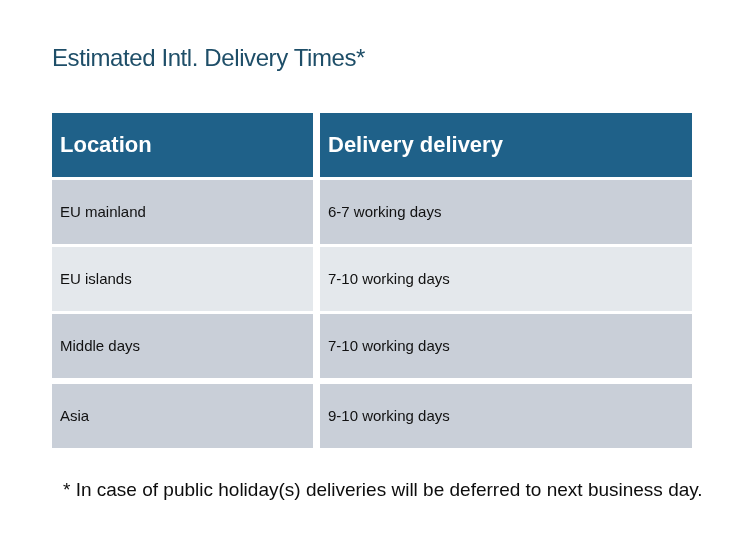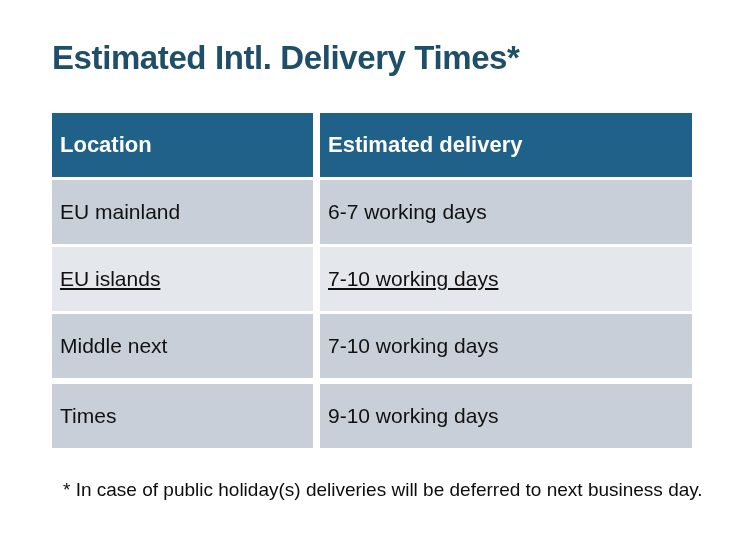--- a/index.html
+++ b/index.html
@@ -20,22 +20,22 @@
     width: 745px;
     height: 536px;
     background: #ffffff;
     box-sizing: border-box;
   }
 
   .page-title {
     position: absolute;
     left: 52px;
     top: 36px;
-    font-size: 33px;
-    font-weight: 700;
+    font-size: 24px;
+    font-weight: 400;
     letter-spacing: -0.4px;
     color: #1E4E68;
     line-height: 44px;
     white-space: nowrap;
   }
 
   .delivery-table {
     position: absolute;
     left: 52px;
     top: 113px;
@@ -54,21 +54,21 @@
     padding: 8px;
     margin: 0;
     vertical-align: middle;
   }
 
   .cell {
     height: 48px;
     line-height: 48px;
     padding: 0 13px;
     box-sizing: border-box;
-    font-size: 21px;
+    font-size: 15px;
     color: #111111;
     white-space: nowrap;
     overflow: hidden;
   }
 
   .head-cell {
     background: #1F6189;
     color: #ffffff;
     font-weight: 700;
     font-size: 22px;
@@ -87,21 +87,21 @@
 
   .spacer-row td {
     height: 3px;
     background: #ffffff;
     padding: 0;
     line-height: 3px;
     font-size: 0;
   }
 
   .row-dark .cell  { background: #C9CFD8; }
-  .row-light .cell { background: #E4E8EC; text-decoration: underline; }
+  .row-light .cell { background: #E4E8EC; }
 
   .footnote {
     position: absolute;
     left: 63px;
     top: 480px;
     font-size: 19px;
     color: #0d0d0d;
     line-height: 20px;
     white-space: nowrap;
   }
@@ -116,21 +116,21 @@
   <table class="delivery-table">
     <colgroup>
       <col class="col-location">
       <col class="col-gutter">
       <col class="col-estimate">
     </colgroup>
     <thead>
       <tr>
         <th class="head-cell">Location</th>
         <th class="gutter-cell"></th>
-        <th class="head-cell">Estimated delivery</th>
+        <th class="head-cell">Delivery delivery</th>
       </tr>
     </thead>
     <tbody>
 
       <tr class="spacer-row">
         <td></td>
         <td></td>
         <td></td>
       </tr>
 
@@ -152,40 +152,40 @@
         <td class="cell">7-10 working days</td>
       </tr>
 
       <tr class="spacer-row">
         <td></td>
         <td></td>
         <td></td>
       </tr>
 
       <tr class="row-dark">
-        <td class="cell">Middle next</td>
+        <td class="cell">Middle days</td>
         <td class="gutter-cell"></td>
         <td class="cell">7-10 working days</td>
       </tr>
 
       <tr class="spacer-row">
         <td></td>
         <td></td>
         <td></td>
       </tr>
 
 
       <tr class="spacer-row">
         <td></td>
         <td></td>
         <td></td>
       </tr>
 
       <tr class="row-dark">
-        <td class="cell">Times</td>
+        <td class="cell">Asia</td>
         <td class="gutter-cell"></td>
         <td class="cell">9-10 working days</td>
       </tr>
 
       <tr class="spacer-row">
         <td></td>
         <td></td>
         <td></td>
       </tr>
 

